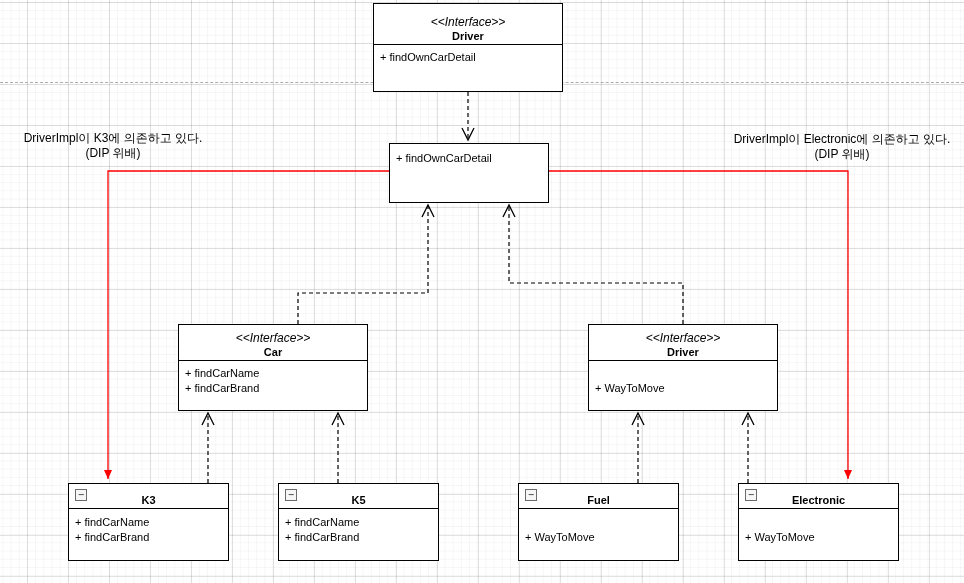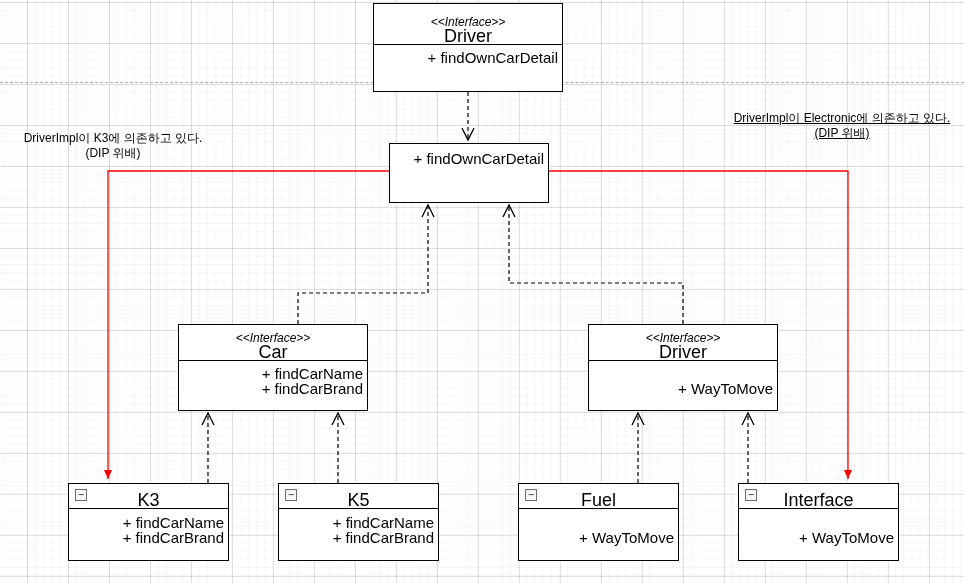--- a/index.html
+++ b/index.html
@@ -24,23 +24,23 @@
   .uml-box{
     position:absolute;box-sizing:border-box;background:#fff;
     border:1px solid #000;z-index:2;display:flex;flex-direction:column;
   }
   .uml-head{
     border-bottom:1px solid #000;display:flex;flex-direction:column;
     align-items:center;justify-content:flex-end;text-align:center;
     position:relative;flex:0 0 auto;
   }
   .stereotype{font-style:italic;font-size:12px;line-height:14px;}
-  .uml-name{font-weight:normal;font-size:18px;line-height:15px;}
+  .uml-name{font-weight:bold;font-size:11px;line-height:15px;}
   .uml-body{flex:1 1 auto;padding-left:6px;padding-right:4px;}
-  .uml-method{font-size:15px;line-height:15px;white-space:nowrap;text-align:right;}
+  .uml-method{font-size:11px;line-height:15px;white-space:nowrap;}
   .collapse-icon{
     position:absolute;left:6px;top:5px;width:12px;height:12px;
     border:1px solid #6b6b6b;background:#f6f6f6;box-sizing:border-box;
     font-size:10px;line-height:9px;text-align:center;color:#333;
     font-family:"DejaVu Sans Mono",monospace;cursor:pointer;
   }
   
   #box-driver{left:373px;top:3px;width:190px;height:89px;}
   #box-driver .uml-head{height:40px;}
   #box-driver .uml-body{padding-top:5px;}
@@ -58,21 +58,21 @@
   #box-k3{left:68px;} #box-k5{left:278px;}
   #box-fuel{left:518px;} #box-electronic{left:738px;}
   #box-k3 .uml-body,#box-k5 .uml-body{padding-top:6px;}
   #box-fuel .uml-body,#box-electronic .uml-body{padding-top:21px;}
   
   .annotation{
     position:absolute;z-index:2;text-align:center;font-size:12px;
     line-height:15px;color:#000;white-space:nowrap;
   }
   #annotation-left{left:18px;top:131px;width:190px;}
-  #annotation-right{left:732px;top:111px;width:220px;text-decoration:underline;}
+  #annotation-right{left:732px;top:132px;width:220px;}
 </style>
 </head>
 <body>
 
 <div class="page-break"></div>
 
 <svg class="edges" width="964" height="583" viewBox="0 0 964 583">
   <defs>
     <marker id="openArrow" viewBox="0 0 16 16" markerWidth="16" markerHeight="16" refX="14" refY="8" orient="auto" markerUnits="userSpaceOnUse">
       <path d="M 2,2 L 14,8 L 2,14" fill="none" stroke="#000000" stroke-width="1.3" class="open-head"></path>
@@ -159,21 +159,21 @@
     <div class="uml-name">Fuel</div>
   </div>
   <div class="uml-body">
     <div class="uml-method">+ WayToMove</div>
   </div>
 </div>
 
 <div class="uml-box bottom-box" id="box-electronic">
   <div class="uml-head">
     <span class="collapse-icon">−</span>
-    <div class="uml-name">Interface</div>
+    <div class="uml-name">Electronic</div>
   </div>
   <div class="uml-body">
     <div class="uml-method">+ WayToMove</div>
   </div>
 </div>
 
 <div class="annotation" id="annotation-left">
   <div>DriverImpl이  K3에 의존하고 있다.</div>
   <div>(DIP 위배)</div>
 </div>

